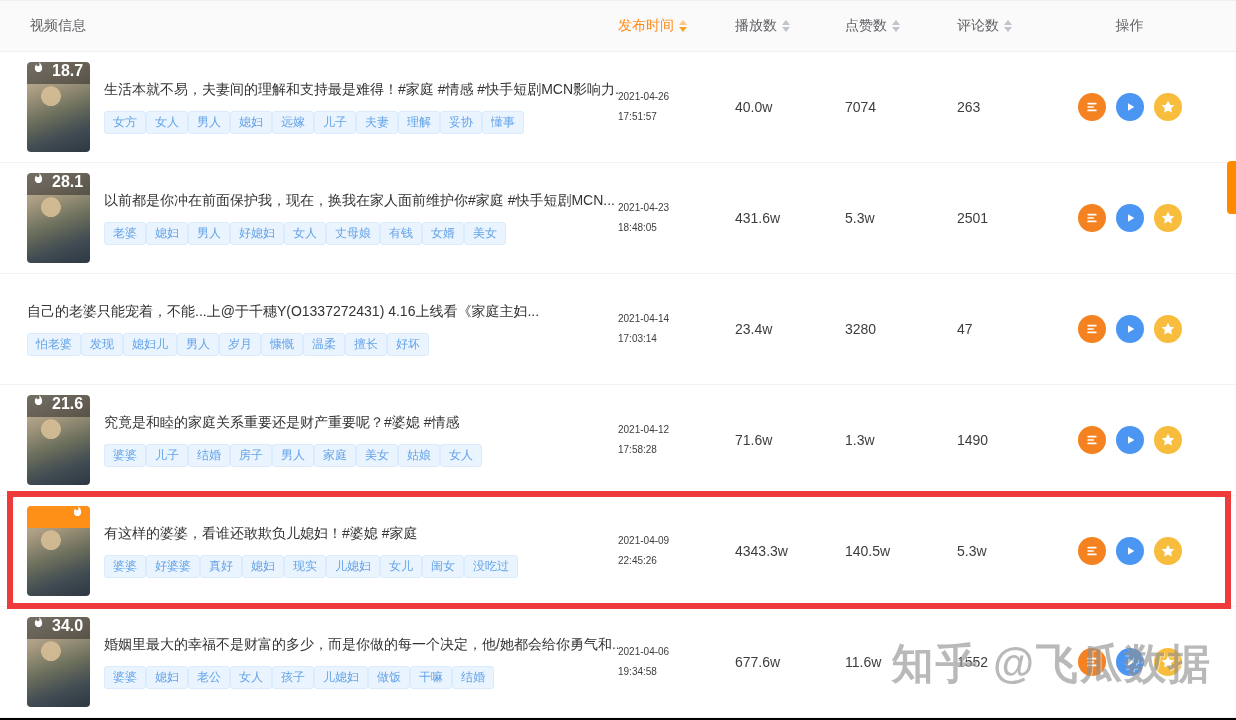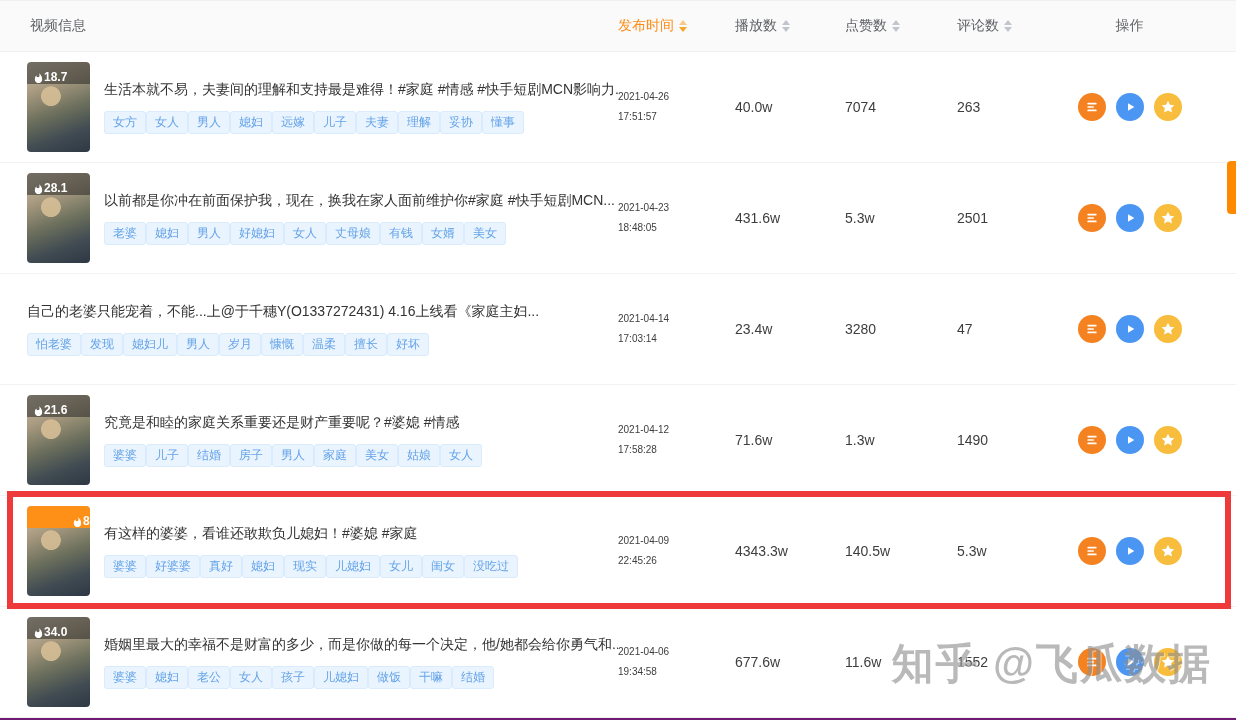--- a/index.html
+++ b/index.html
@@ -1,18 +1,18 @@
 <!DOCTYPE html>
 <html><head>
 <meta charset="utf-8">
 <style>
   * { margin:0; padding:0; box-sizing:border-box; }
   html,body { width:1236px; height:720px; overflow:hidden; background:#fff;
     font-family:"Liberation Sans","DejaVu Sans",sans-serif; }
-  .page { position:relative; width:1236px; height:720px; background:#701a75; }
+  .page { position:relative; width:1236px; height:720px; background:#000000; }
 
   
   .grid-row { display:grid; grid-template-columns: 618px 117px 110px 112px 110px 149px; align-items:center; }
 
   .thead { height:52px; background:#fafafa; border-top:1px solid #f0f0f0; border-bottom:1px solid #f0f0f0; }
   .th { font-size:14px; color:#606266; display:flex; align-items:center; gap:5px; }
   .th-info { padding-left:30px; }
   .th-actions { justify-content:center; padding-right:24px; }
   .th.sort-active span.lbl { color:#ff8b17; }
 
@@ -24,23 +24,23 @@
   .sort-active .caret.down { border-top-color:#f5a623; }
 
   
   .row { height:111px; border-bottom:1px solid #f2f2f2; position:relative; background:#fff; }
   .cell-info { display:flex; align-items:center; padding-left:27px; gap:14px; overflow:hidden; }
 
   .thumb { position:relative; width:63px; height:90px; border-radius:4px; flex:0 0 63px; overflow:hidden;
     background:
       radial-gradient(circle at 38% 38%, rgba(214,190,150,.9) 0 14%, transparent 15%),
       linear-gradient(160deg,#cfc5b0 0%,#a89a80 28%,#6b6f5c 55%,#414b52 78%,#2e3844 100%); }
-  .badge { position:absolute; top:0; left:0; right:0; height:22px; display:flex; align-items:flex-end;
-    justify-content:flex-start; gap:0; padding:0 6px; background:rgba(40,40,40,.55);
-    color:#fff; font-size:12px; font-weight:700; border-radius:4px 4px 0 0; }
+  .badge { position:absolute; top:0; left:0; right:0; height:22px; display:flex; align-items:flex-start;
+    justify-content:flex-start; gap:8px; padding:0 6px; background:rgba(40,40,40,.55);
+    color:#fff; font-size:16px; font-weight:700; border-radius:4px 4px 0 0; }
   .badge svg { width:11px; height:11px; fill:#fff; flex:0 0 11px; }
   .row.highlighted .badge { background:#ff9017;padding-left:45px; }
 
   .meta { display:flex; flex-direction:column; gap:12px; min-width:0; }
   .title { font-size:14px; color:#333; white-space:nowrap; overflow:hidden; max-width:530px; }
   .tags { display:flex; flex-wrap:nowrap; }
   .tag { font-size:12px; color:#64a3e8; background:#eaf4fe; border:1px solid #d9ebfc;
     border-radius:3px; padding:2px 8px; white-space:nowrap; cursor:pointer; }
 
   .cell-date { font-size:10px; color:#3d3d3d; line-height:20px; }

